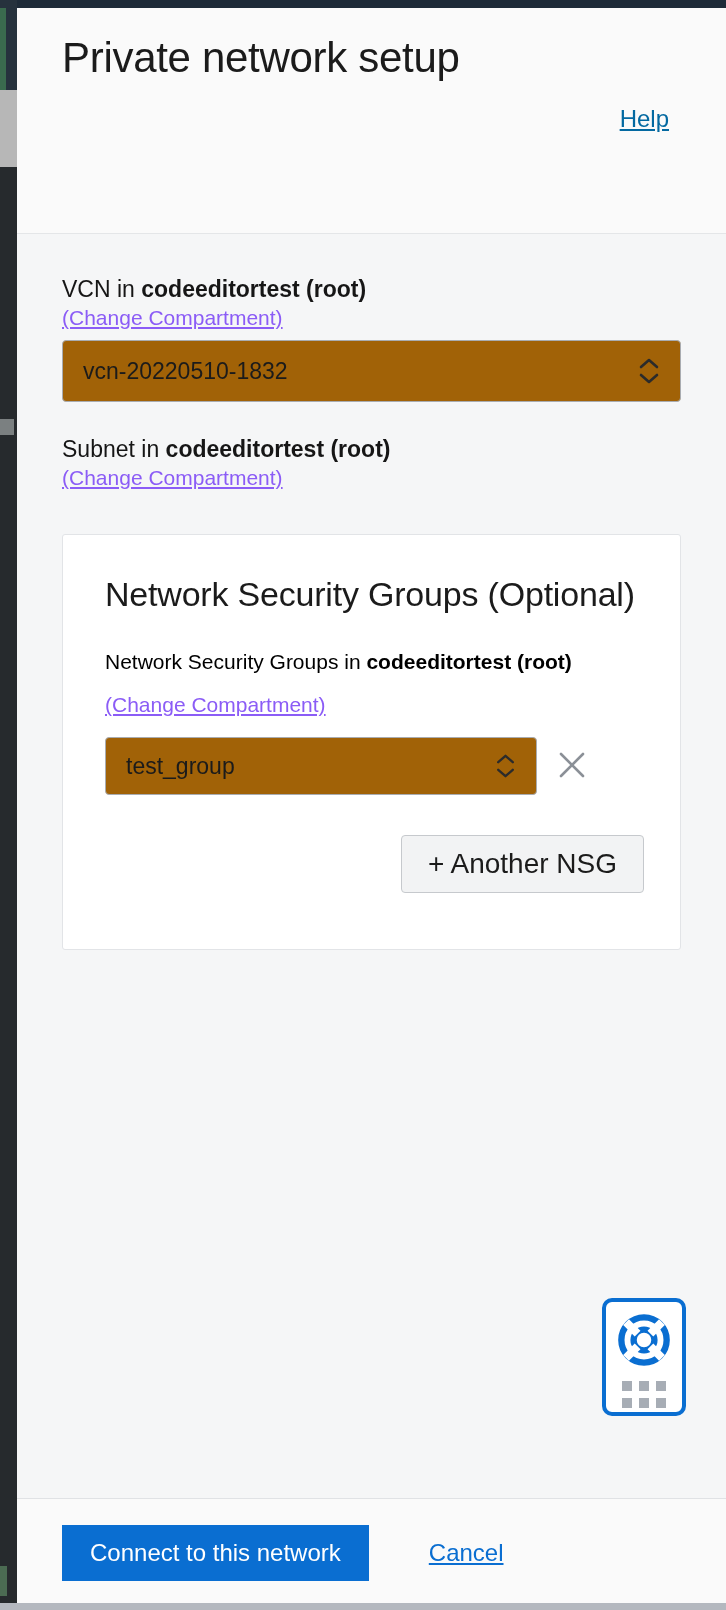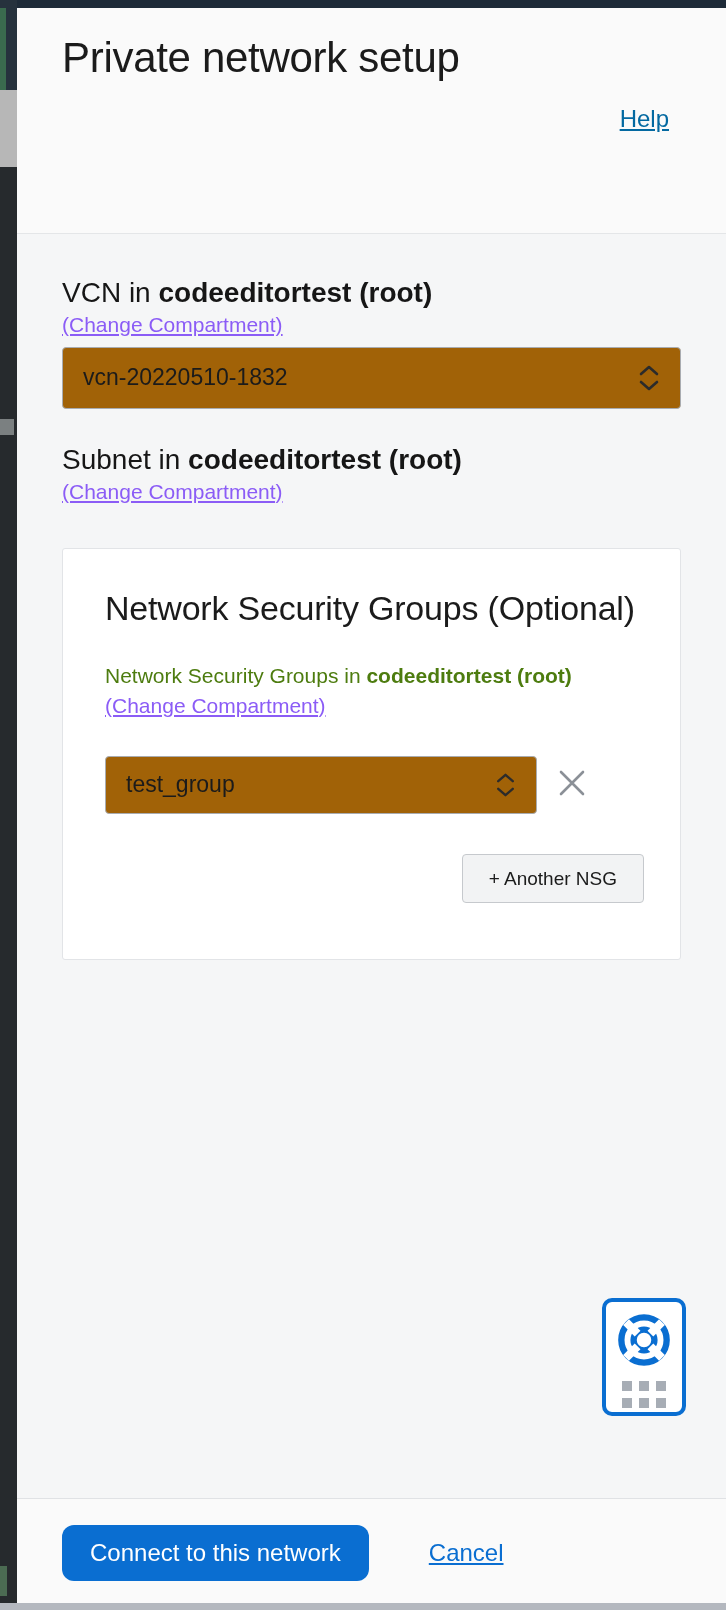--- a/index.html
+++ b/index.html
@@ -114,21 +114,21 @@
   .panel-body {
     flex: 1 1 auto;
     position: relative;
     padding: 40px 45px 0 45px;
     box-sizing: border-box;
     background: #f5f6f7;
   }
 
   .field-block { margin-bottom: 32px; }
   .field-label {
-    font-size: 28px;
+    font-size: 23px;
     color: #161616;
     line-height: 1.35;
     margin-bottom: 1px;
   }
   .field-label b { font-weight: 700; }
   .change-compartment {
     display: inline-block;
     font-size: 21px;
     color: #8b5cf6;
     text-decoration: underline;
@@ -180,31 +180,31 @@
   .nsg-card-title {
     font-size: 34px;
     line-height: 1.15;
     font-weight: 400;
     color: #1b1b1b;
     margin: 0 0 34px 0;
     letter-spacing: -0.2px;
   }
   .nsg-sub {
     font-size: 21px;
-    color: #4d7c0f;
+    color: #000000;
     line-height: 1.38;
-    margin-bottom: 3px;
+    margin-bottom: 16px;
   }
   .nsg-sub b { font-weight: 700; }
 
   .nsg-row {
     display: flex;
     align-items: center;
     gap: 14px;
-    margin-top: 28px;
+    margin-top: 10px;
   }
   .nsg-row .select-wrap { flex: 0 0 432px; height: 58px; }
   .nsg-row .select-wrap .select-value { font-size: 23px; }
   .remove-btn {
     width: 42px; height: 42px;
     display: flex; align-items: center; justify-content: center;
     cursor: pointer;
     background: none;
     border: none;
     padding: 0;
@@ -214,21 +214,21 @@
   .nsg-actions {
     display: flex;
     justify-content: flex-end;
     margin-top: 40px;
   }
   .btn-secondary {
     background: #f2f3f4;
     border: 1px solid #c6c9cd;
     border-radius: 4px;
     font-family: "Liberation Sans", sans-serif;
-    font-size: 19px;
+    font-size: 28px;
     color: #1b1b1b;
     padding: 14px 26px;
     cursor: pointer;
     line-height: 1;
   }
 
   
   .support-widget {
     position: absolute;
     right: 40px;
@@ -267,21 +267,21 @@
     padding: 27px 45px 30px 45px;
     box-sizing: border-box;
     display: flex;
     align-items: center;
     gap: 36px;
     height: 112px;
   }
   .btn-primary {
     background: #0a6ed1;
     border: none;
-    border-radius: 12px;
+    border-radius: 0;
     color: #ffffff;
     font-family: "Liberation Sans", sans-serif;
     font-size: 24px;
     padding: 12px 28px;
     height: 56px;
     cursor: pointer;
     white-space: nowrap;
   }
   .cancel-link {
     font-size: 24px;

